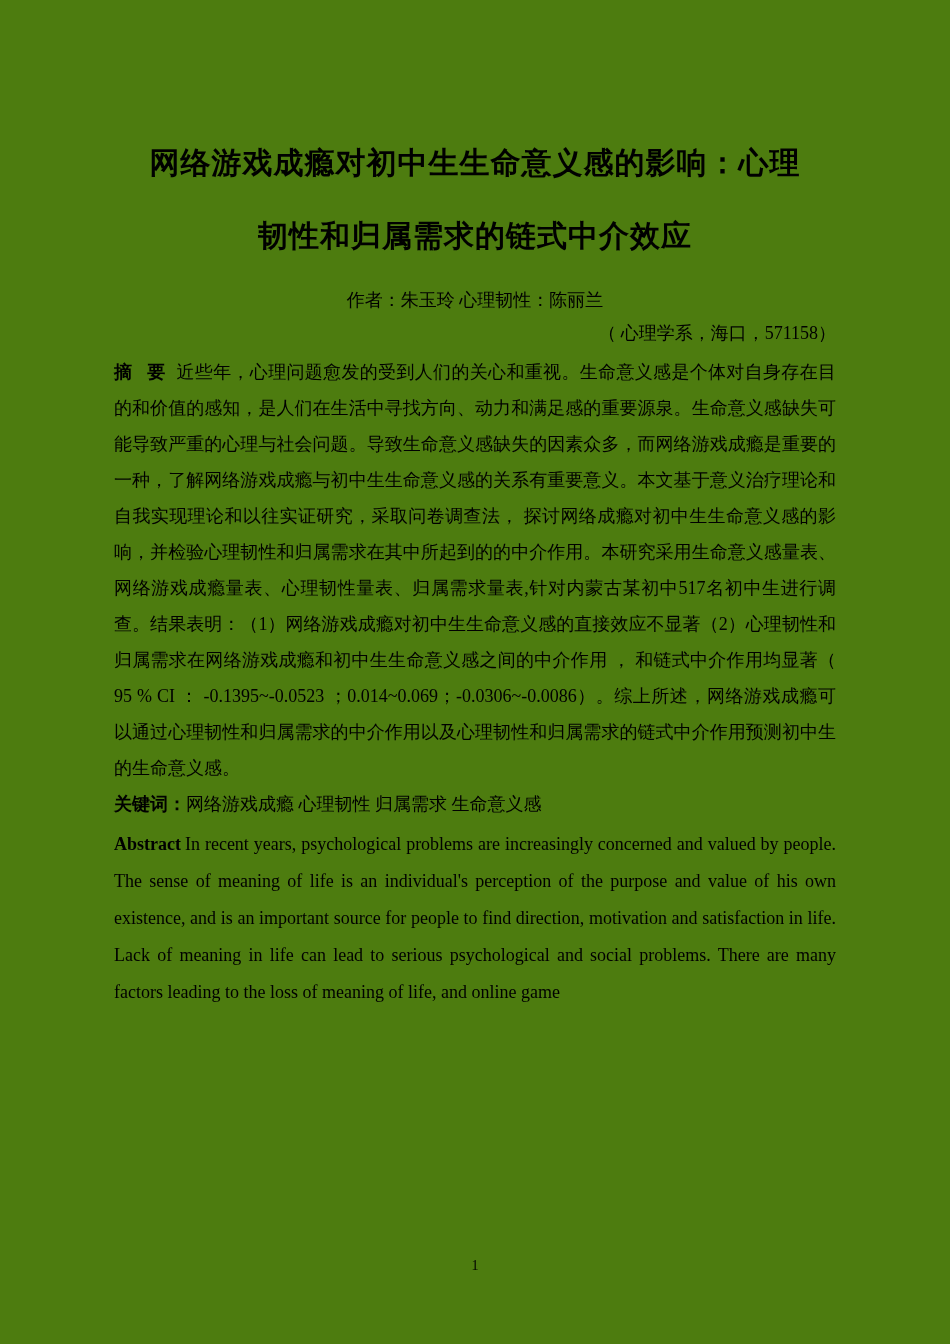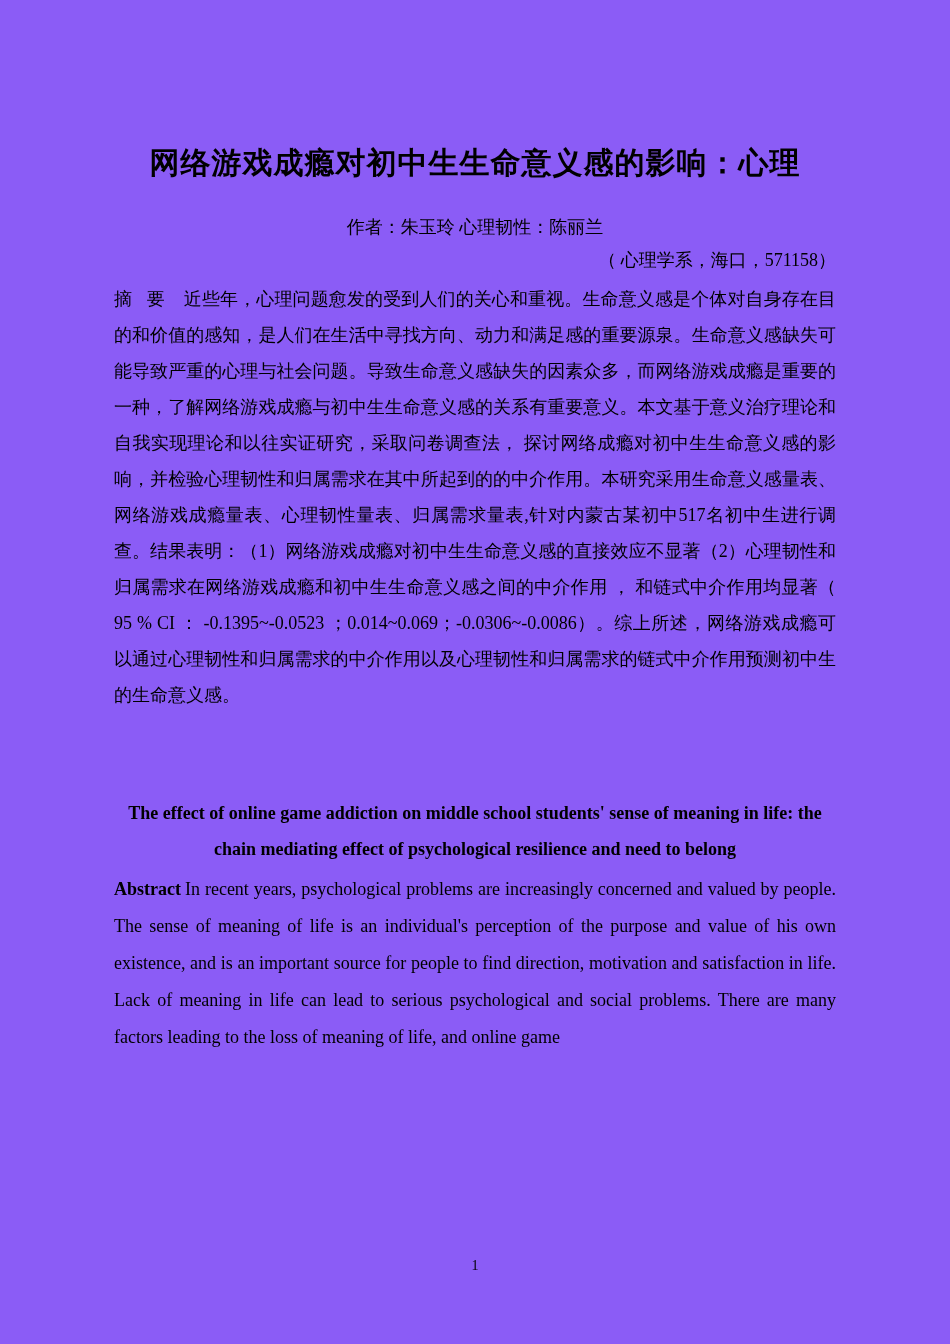--- a/index.html
+++ b/index.html
@@ -8,21 +8,21 @@
     width: 950px;
     height: 1344px;
     margin: 0 auto;
     font-family: "Liberation Serif", serif;
     color: #000000;
   }
   .page {
     position: relative;
     width: 950px;
     height: 1344px;
-    background: #8b5cf6;
+    background: #4d7c0f;
     padding: 126px 114px 0 114px;
     overflow: hidden;
   }
   .cn-title {
     font-size: 30px;
     font-weight: bold;
     text-align: center;
     line-height: 73px;
     letter-spacing: 1px;
   }
@@ -37,23 +37,23 @@
     font-size: 18px;
     line-height: 33px;
   }
   .cn-abstract {
     margin-top: 4px;
     font-size: 18px;
     line-height: 36px;
     text-align: justify;
   }
   .cn-abstract .label {
-    font-weight: normal;
+    font-weight: bold;
     letter-spacing: 5px;
-    margin-right: 14px;
+    margin-right: 6px;
   }
   .cn-keywords {
     font-size: 18px;
     line-height: 36px;
   }
   .cn-keywords .label { font-weight: bold; }
   .en-title {
     margin-top: 82px;
     font-size: 18px;
     font-weight: bold;
@@ -90,30 +90,31 @@
     font-size: 14px;
   }
 </style>
 </head>
 <body>
 
 <div class="page">
 
   <div class="cn-title">
     <div>网络游戏成瘾对初中生生命意义感的影响：心理</div>
+    <div>韧性和归属需求的链式中介效应</div>
   </div>
 
   <div class="cn-authors">作者：朱玉玲 心理韧性：陈丽兰</div>
 
   <div class="cn-affiliation">（ 心理学系，海口，571158）</div>
 
   <p class="cn-abstract"><span class="label">摘 要</span><span>近些年，心理问题愈发的受到人们的关心和重视。生命意义感是个体对自身存在目的和价值的感知，是人们在生活中寻找方向、动力和满足感的重要源泉。生命意义感缺失可能导致严重的心理与社会问题。导致生命意义感缺失的因素众多，而网络游戏成瘾是重要的一种，了解网络游戏成瘾与初中生生命意义感的关系有重要意义。本文基于意义治疗理论和自我实现理论和以往实证研究，采取问卷调查法， 探讨网络成瘾对初中生生命意义感的影响，并检验心理韧性和归属需求在其中所起到的的中介作用。本研究采用生命意义感量表、网络游戏成瘾量表、心理韧性量表、归属需求量表,针对内蒙古某初中517名初中生进行调查。结果表明：（1）网络游戏成瘾对初中生生命意义感的直接效应不显著（2）心理韧性和归属需求在网络游戏成瘾和初中生生命意义感之间的中介作用 ， 和链式中介作用均显著（ 95 %  CI ： -0.1395~-0.0523 ；0.014~0.069；-0.0306~-0.0086）。综上所述，网络游戏成瘾可以通过心理韧性和归属需求的中介作用以及心理韧性和归属需求的链式中介作用预测初中生的生命意义感。</span></p>
 
+  <p class="cn-keywords"><span class="label">关键词：</span><span>网络游戏成瘾 心理韧性 归属需求 生命意义感</span></p>
 
-  <div class="en-title">The effect of online game addiction on middle school students' sense of meaning in life: the chain mediating effect of psychological resilience and need to belong</div>
 
 
 
   <p class="en-abstract"><span class="label">Abstract</span><span>In recent years, psychological problems are increasingly concerned and valued by people. The sense of meaning of life is an individual's perception of the purpose and value of his own existence, and is an important source for people to find direction, motivation and satisfaction in life. Lack of meaning in life can lead to serious psychological and social problems. There are many factors leading to the loss of meaning of life, and online game</span></p>
 
   <div class="page-number">1</div>
 
 </div>
 
 </body></html>

